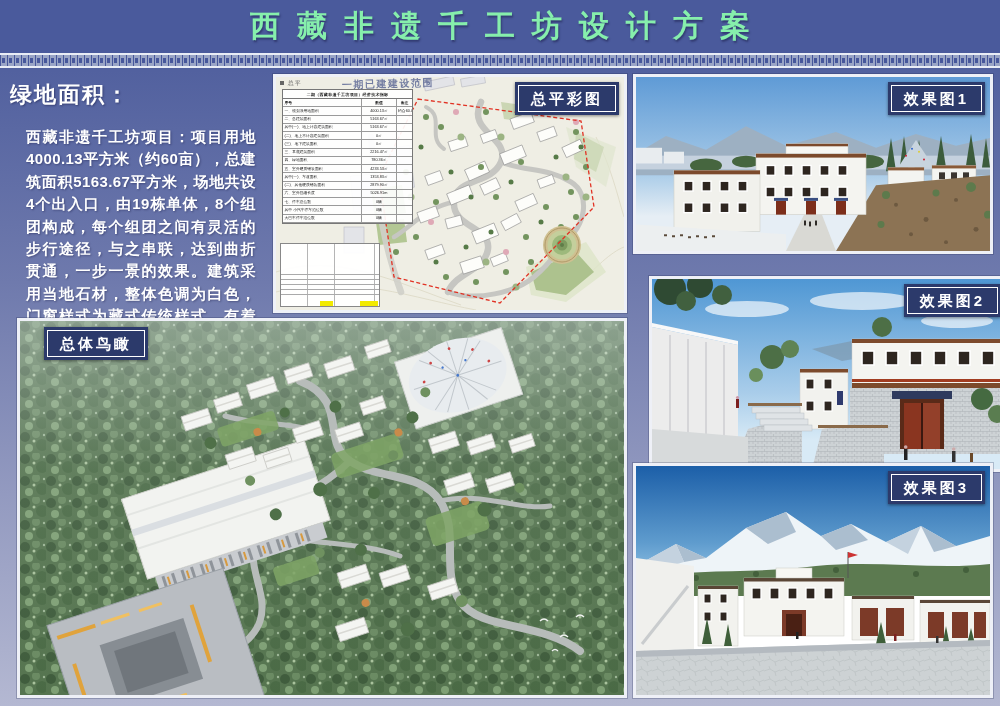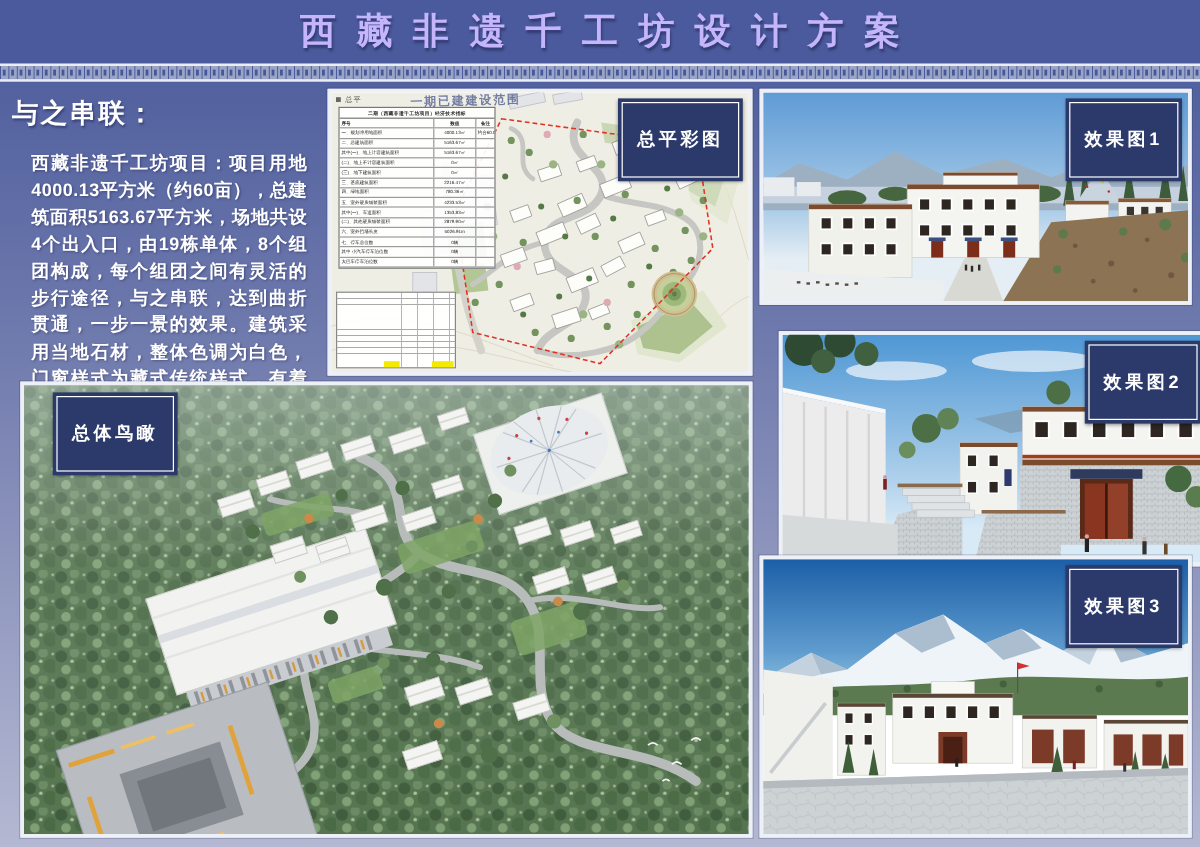--- a/index.html
+++ b/index.html
@@ -4,21 +4,21 @@
 <style>
   html,body{margin:0;padding:0;background:#8d93b5;}
   .poster{
     position:relative;width:1000px;height:706px;overflow:hidden;
     font-family:"Liberation Sans",sans-serif;
     background:linear-gradient(180deg,#4a5a9d 0%,#52619f 10%,#6f7aad 40%,#939ac0 70%,#abb0cd 92%,#b4b8d2 100%);
   }
   
   .title-band{position:absolute;left:0;top:0;width:1000px;height:53px;background:#4a5a9c;
     display:flex;align-items:center;justify-content:center;}
-  .title-band h1{margin:0;color:#c4b5fd;font-family:"Liberation Serif","DejaVu Serif",serif;
+  .title-band h1{margin:0;color:#86efac;font-family:"Liberation Serif","DejaVu Serif",serif;
     font-size:30px;font-weight:700;letter-spacing:17px;padding-left:17px;
     text-shadow:1px 2px 2px rgba(20,20,60,.45);white-space:nowrap;}
   .pattern-strip{position:absolute;left:0;top:53px;width:1000px;height:11px;
     background-color:#9aa5c6;
     border-top:2px solid #e9edf6;border-bottom:2px solid #e9edf6;
     background-image:
       repeating-linear-gradient(90deg,#47579b 0 1px,transparent 1px 7px),
       repeating-linear-gradient(90deg,transparent 0 2px,#47579b 2px 5px,transparent 5px 7px);
     background-size:7px 100%,7px 5px;
     background-repeat:repeat-x,repeat-x;
@@ -34,21 +34,21 @@
     box-shadow:0 0 0 1px rgba(30,40,80,.25);}
   .panel svg{display:block;width:100%;height:100%;}
   .siteplan{left:273px;top:74px;width:354px;height:239px;}
   .render1{left:633px;top:74px;width:360px;height:180px;}
   .render2{left:633px;top:260px;width:360px;height:196px;}
   .render3{left:633px;top:463px;width:360px;height:235px;text-align:center;}
   .aerial{left:17px;top:318px;width:610px;height:380px;}
   
   .badge{position:absolute;background:#2c3a6b;padding:3px;box-shadow:0 1px 3px rgba(0,0,0,.45);}
   .badge-inner{display:block;border:1px solid #fff;color:#fff;font-weight:700;font-size:15px;
-    line-height:1;padding:23px 12px;letter-spacing:3px;white-space:nowrap;}
+    line-height:1;padding:5px 12px;letter-spacing:3px;white-space:nowrap;}
   .badge.tr{top:5px;right:5px;}
   .badge.tl{top:6px;left:24px;text-align:right;}
   
   .econ{position:absolute;left:6px;top:12px;width:129px;background:rgba(255,255,255,.93);
     border:0.5px solid #777;color:#222;}
   .econ-title{font-size:4px;font-weight:700;text-align:center;padding:1.5px 0;
     border-bottom:.5px solid #777;letter-spacing:.3px;}
   .econ-head,.econ-row{display:flex;border-bottom:.5px solid #9a9a9a;font-size:3.8px;line-height:1.6;}
   .econ-head{font-weight:700;}
   .c-name{flex:0 0 58%;padding:.6px 1.5px;border-right:.5px solid #9a9a9a;
@@ -74,21 +74,21 @@
 <body>
 
 <div class="poster">
 
   <header class="title-band">
     <h1>西藏非遗千工坊设计方案</h1>
   </header>
   <div class="pattern-strip"></div>
 
   <section class="overview">
-    <h2>与之串联：</h2>
+    <h2>绿地面积：</h2>
     <p>西藏非遗千工坊项目：项目用地4000.13平方米（约60亩），总建筑面积5163.67平方米，场地共设4个出入口，由19栋单体，8个组团构成，每个组团之间有灵活的步行途径，与之串联，达到曲折贯通，一步一景的效果。建筑采用当地石材，整体色调为白色，门窗样式为藏式传统样式，有着浓厚的藏式风味，符合片区的整体风貌。</p>
   </section>
 
   <figure class="panel siteplan" style="margin:0">
     <svg viewBox="0 0 348 233" preserveAspectRatio="none">
       <rect width="348" height="233" fill="#efeee4"></rect>
       <g stroke="#dcd8c4" fill="none" stroke-width="0.8">
         <path d="M0,195 C60,175 120,205 185,228"></path>
         <path d="M0,215 C70,195 140,222 200,233"></path>
         <path d="M300,210 C320,190 335,175 348,170"></path>

